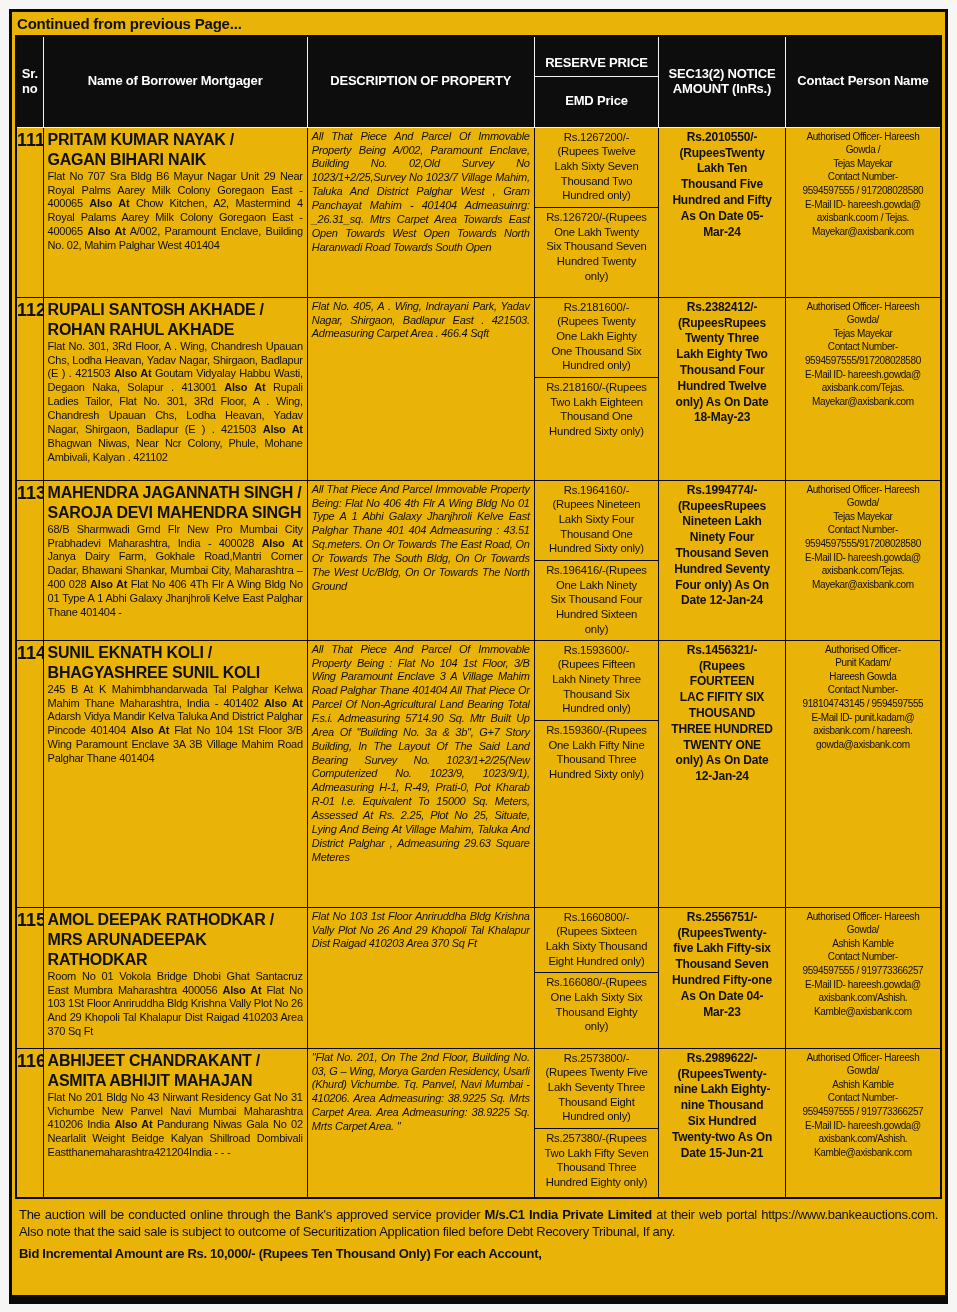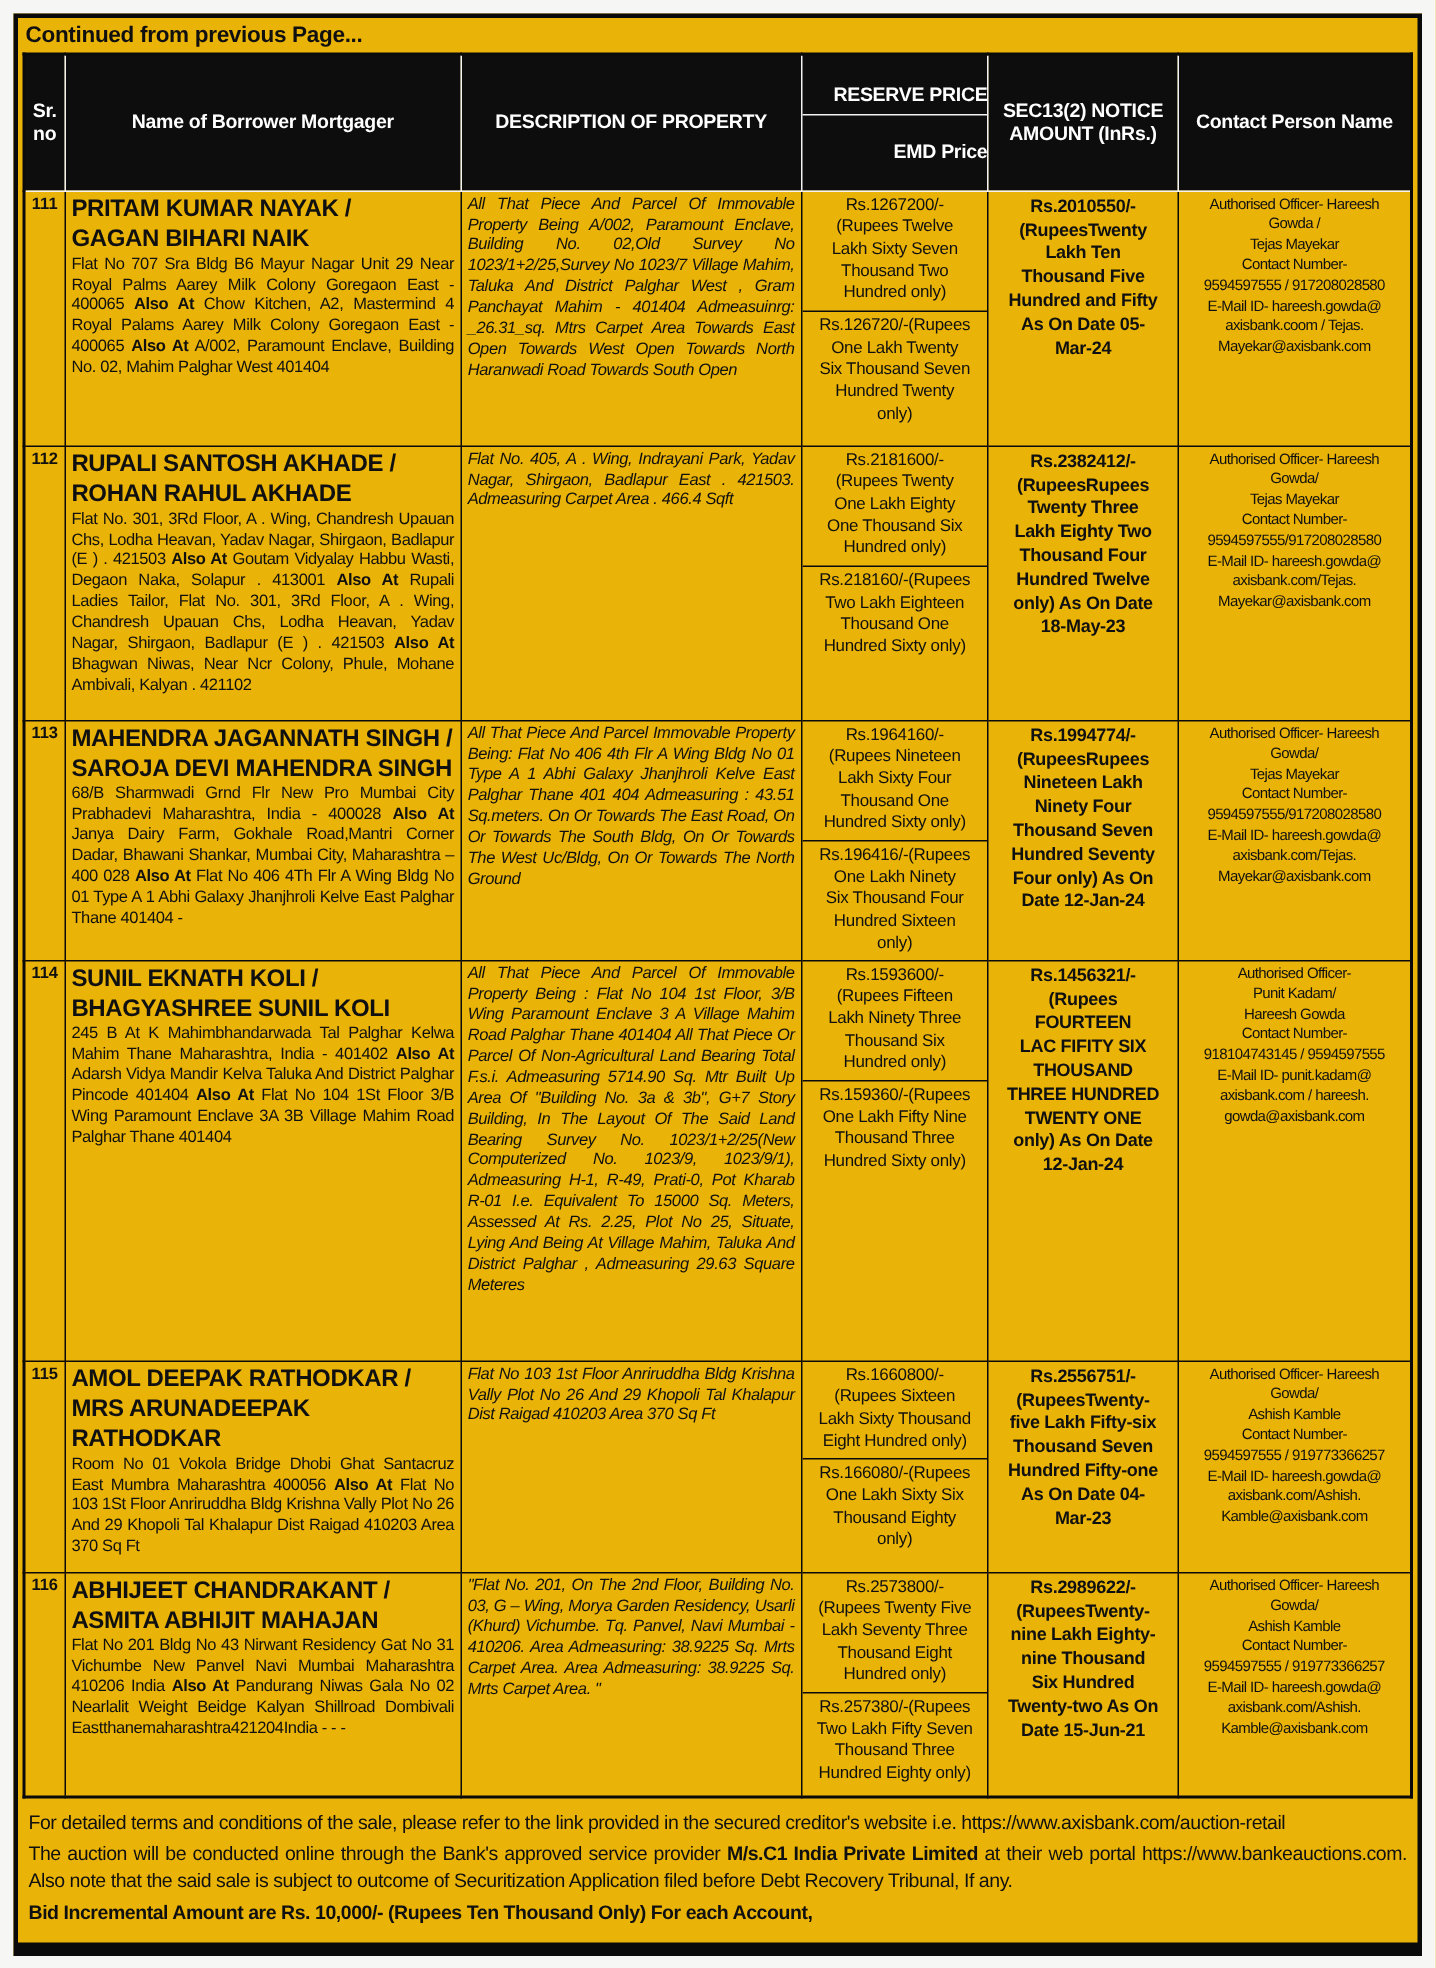--- a/index.html
+++ b/index.html
@@ -13,25 +13,25 @@
   .continued {
     font-weight: bold; font-size: 15px; letter-spacing: -0.2px;
     padding: 2px 2px 3px 2px;
   }
   table.auction-table { width: 100%; border-collapse: collapse; table-layout: fixed; border: 2px solid #0a0a0a; }
   thead th {
     background: #0d0d0d; color: #ffffff; font-weight: bold; font-size: 13px;
     letter-spacing: -0.2px; text-align: center; vertical-align: middle;
     border: 1.5px solid #f2f2f2; padding: 2px 1px; white-space: pre-line; line-height: 1.15;
   }
-  thead th.th-price { padding: 0; text-align: right; }
+  thead th.th-price { padding: 0; }
   .th-top { border-bottom: 1.5px solid #f2f2f2; padding: 4px 0 5px; }
   .th-bottom { padding: 2px 0 3px; }
   tbody td { border: 1.5px solid #0a0a0a; vertical-align: top; overflow: hidden; }
-  td.sr { text-align: center; font-weight: bold; font-size: 11px; padding-top: 2px; }
+  td.sr { text-align: center; font-weight: bold; font-size: 18px; padding-top: 2px; }
   td.name-cell { padding: 2px 4px; font-size: 11px; letter-spacing: -0.25px; }
   .bname { font-weight: bold; font-size: 16px; white-space: pre-line; line-height: 1.25; }
   .baddr { text-align: justify; line-height: 1.26; }
   td.desc-cell { padding: 2px 4px; font-size: 11px; letter-spacing: -0.25px; text-align: justify; line-height: 1.26; white-space: pre-line; font-style: italic; }
   td.price-cell { padding: 0; font-size: 11.3px; margin-top: 30px; }
   .price-top { border-bottom: 1.5px solid #0a0a0a; padding: 2px 2px 4px; text-align: center; white-space: pre-line; line-height: 1.3; letter-spacing: -0.2px; }
   .price-bottom { padding: 2px 2px; text-align: center; white-space: pre-line; line-height: 1.3; letter-spacing: -0.2px; }
   td.sec-cell { text-align: center; font-weight: bold; font-size: 12px; padding: 2px 1px; white-space: pre-line; line-height: 1.32; letter-spacing: -0.2px; }
   td.contact-cell { text-align: center; font-weight: normal; font-size: 10px; padding: 2px 1px; white-space: pre-line; line-height: 1.36; letter-spacing: -0.4px; }
   .footer { padding: 7px 4px 0 4px; font-size: 13px; letter-spacing: -0.3px; }
@@ -281,18 +281,17 @@
 Contact Number-
 9594597555 / 919773366257
 E-Mail ID- hareesh.gowda@
 axisbank.com/Ashish.
 Kamble@axisbank.com</td>
       </tr>
     </tbody>
   </table>
 
   <div class="footer">
-    <p>For detailed terms and conditions of the sale, please refer to the link provided in the secured creditor's website i.e. https://www.axisbank.com/auction-retail</p>
     <p class="justify">The auction will be conducted online through the Bank's approved service provider <b>M/s.C1 India Private Limited</b> at their web portal https://www.bankeauctions.com. Also note that the said sale is subject to outcome of Securitization Application filed before Debt Recovery Tribunal, If any.</p>
     <p><b>Bid Incremental Amount are Rs. 10,000/- (Rupees Ten Thousand Only) For each Account,</b></p>
 
   </div>
 </div>
 
 </body></html>

